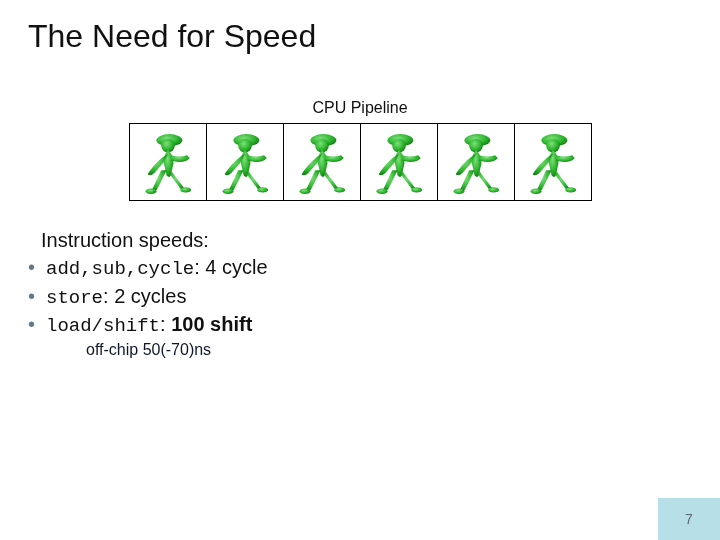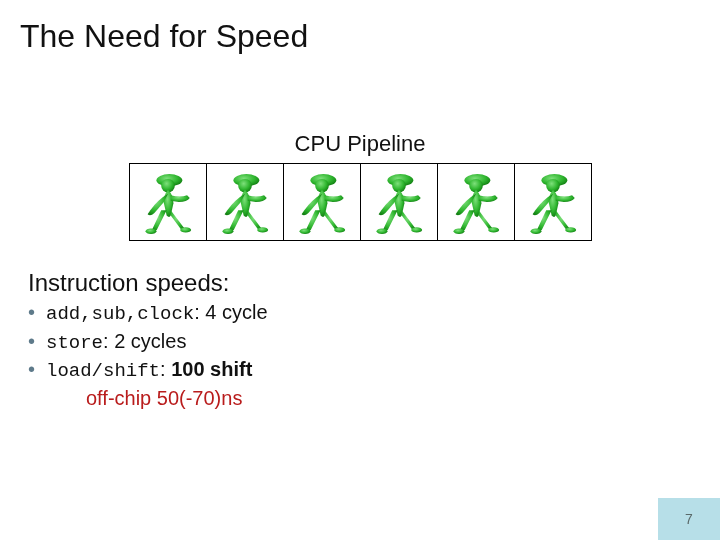--- a/index.html
+++ b/index.html
@@ -7,28 +7,28 @@
     width: 720px;
     height: 540px;
     font-family: Arial, Helvetica, sans-serif;
     background: #ffffff;
     position: relative;
     overflow: hidden;
   }
   .title {
     font-size: 32px;
     font-weight: 400;
-    padding: 18px 0 0 20px;
+    padding: 18px 0 0 28px;
     color: #111;
   }
   .subtitle {
-    font-size: 22px;
+    font-size: 16px;
     font-weight: 400;
     text-align: center;
-    margin-top: 76px;
+    margin-top: 44px;
     color: #111;
   }
   .pipeline {
     display: flex;
     justify-content: center;
     margin-top: 6px;
     gap: 0;
   }
   .pipeline-cell {
     width: 78px;
@@ -39,25 +39,26 @@
     align-items: center;
     justify-content: center;
     background: #fff;
   }
   .pipeline-cell:first-child { margin-left: 0; }
   .ampel {
     width: 68px;
     height: 68px;
   }
   .section-heading {
-    font-size: 24px;
+    font-size: 20px;
     font-weight: 400;
     padding-left: 28px;
     margin-top: 28px;
     color: #111;
+    margin-left: 13px;
   }
   .bullets {
     list-style: none;
     padding-left: 28px;
     margin-top: 2px;
   }
   .bullets > li {
     font-size: 20px;
     color: #111;
     line-height: 1.35;
@@ -71,22 +72,22 @@
     color: #5e7a8a;
     font-size: 20px;
   }
   .mono {
     font-family: "Courier New", Courier, monospace;
     font-size: 19px;
   }
   .bold { font-weight: 700; }
   .sub {
     padding-left: 40px;
-    font-size: 20px;
-    color: #b91c1c;
+    font-size: 16px;
+    color: #0f172a;
     line-height: 1.3;
   }
   .pagenum {
     position: absolute;
     right: 0;
     bottom: 0;
     width: 62px;
     height: 42px;
     background: #b7dfe8;
     color: #5a6a6a;
@@ -236,21 +237,21 @@
     <ellipse cx="76" cy="91" rx="8" ry="4"></ellipse>
   </g>
 </svg>
     </div>
   </div>
 
 <div class="section-heading">Instruction speeds:</div>
 
 <ul class="bullets">
   <li>
-    <span class="mono">add,sub,clock</span><span>:  4 cycle</span>
+    <span class="mono">add,sub,cycle</span><span>:  4 cycle</span>
   </li>
   <li>
     <span class="mono">store</span><span>: 2 cycles</span>
   </li>
   <li>
     <span class="mono">load/shift</span><span>: </span><span class="bold">100 shift</span>
     <div class="sub">off-chip 50(-70)ns</div>
   </li>
 </ul>
 

